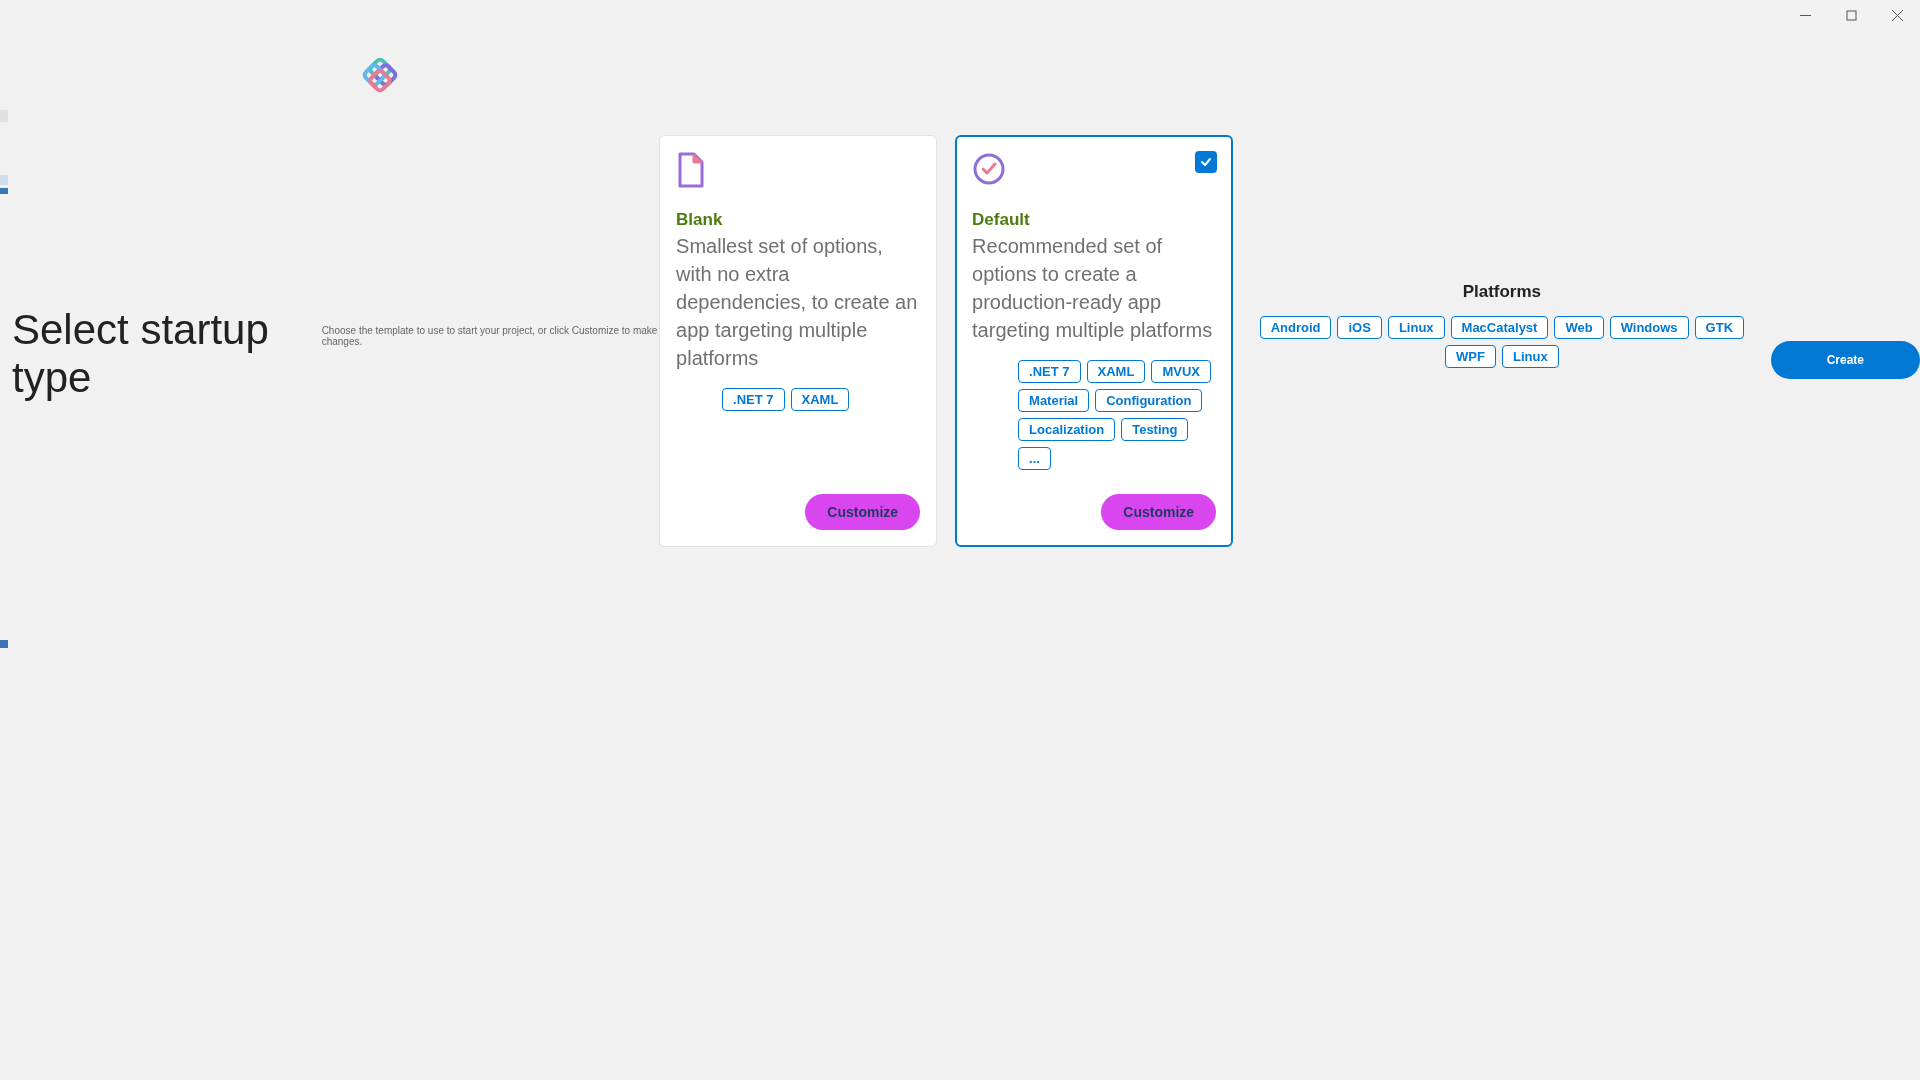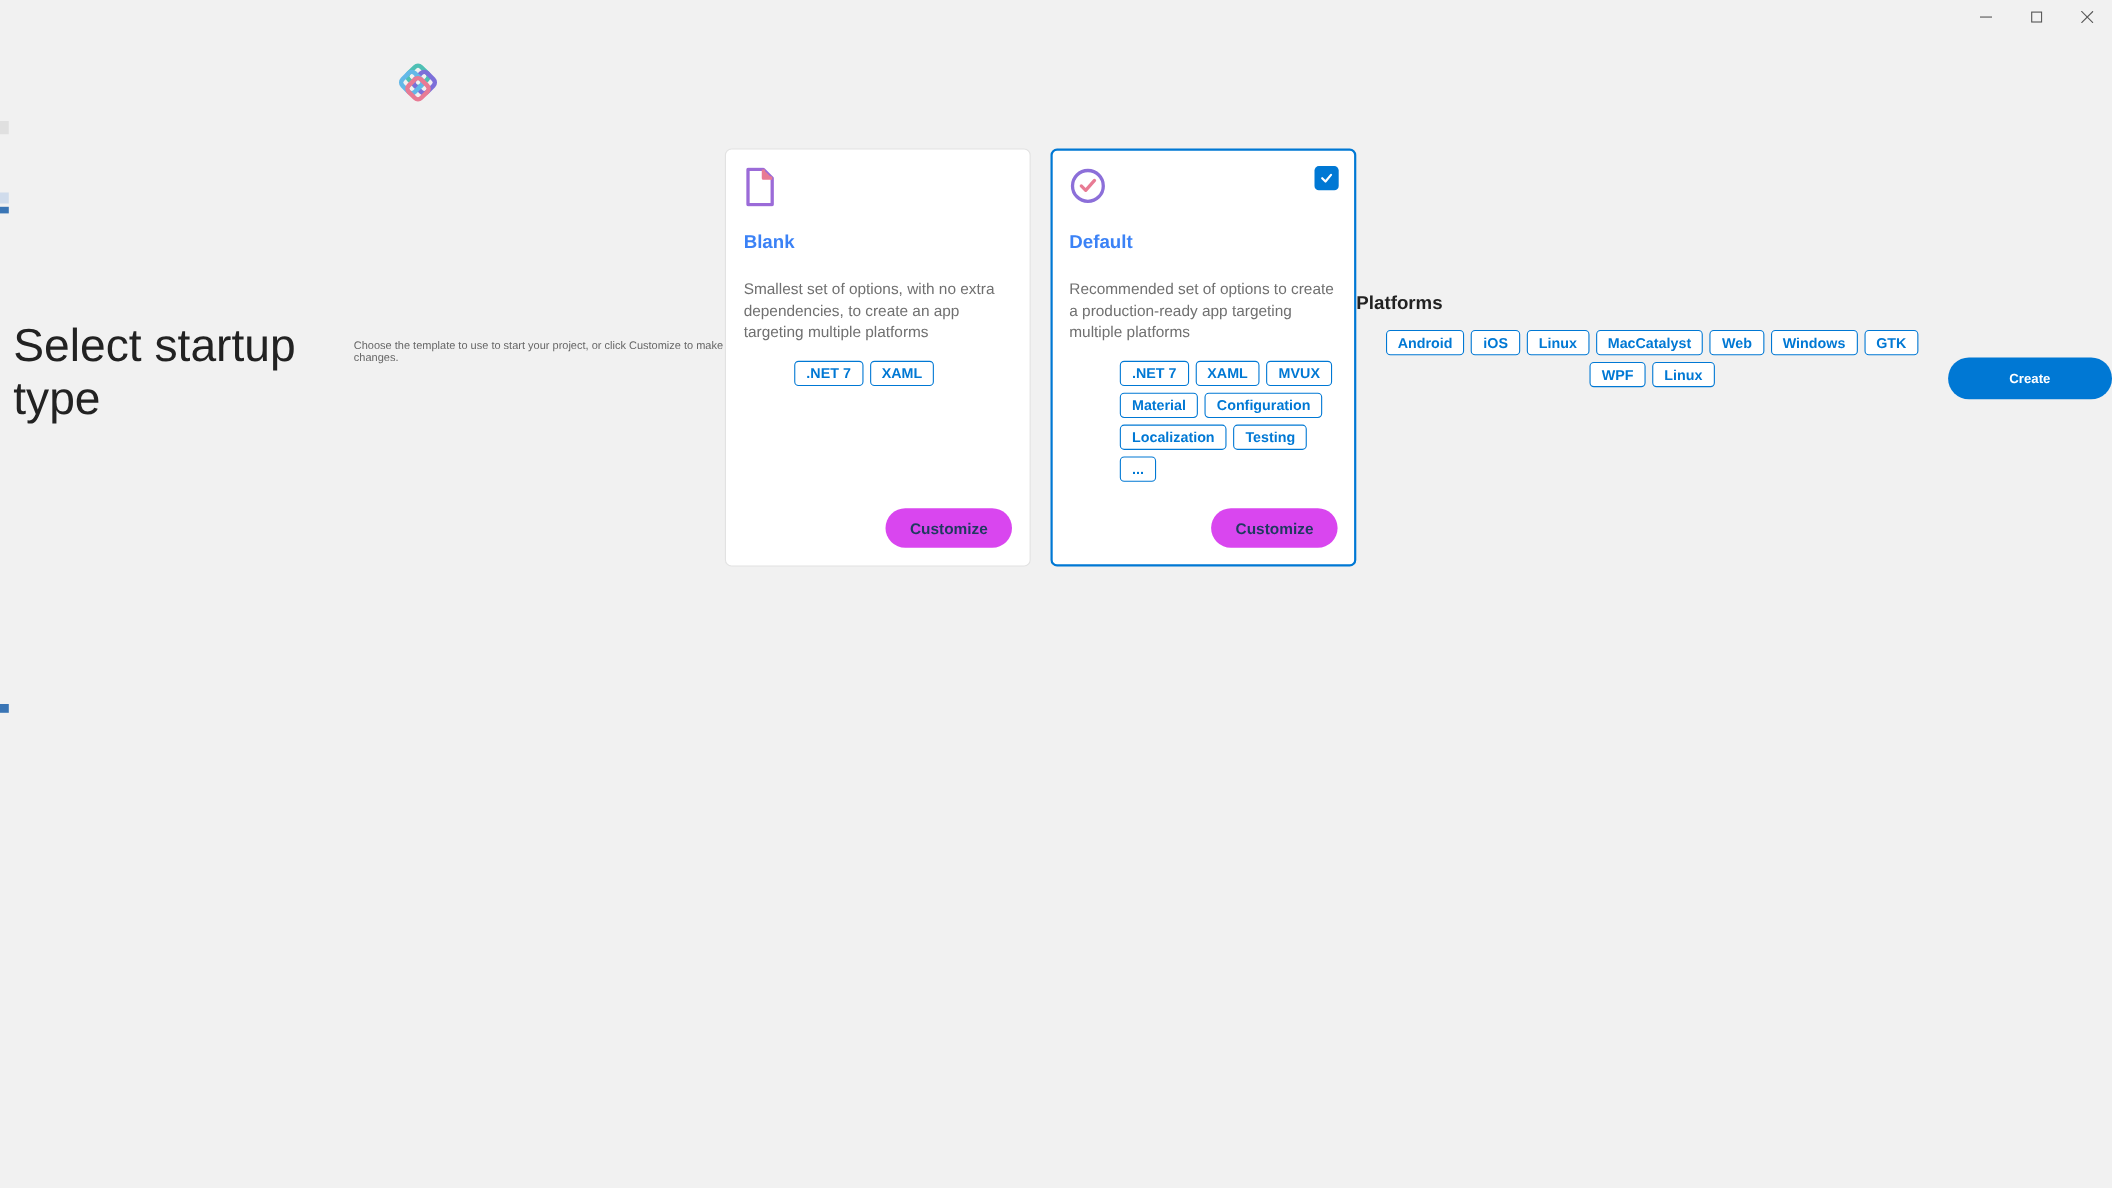--- a/index.html
+++ b/index.html
@@ -103,25 +103,25 @@
       height: 22px;
       background: #0078d4;
       border-radius: 4px;
       display: flex;
       align-items: center;
       justify-content: center;
     }
     .card-title {
       font-size: 17px;
       font-weight: 600;
-      color: #3b82f6;
-      margin-bottom: 23px;
+      color: #4d7c0f;
+      margin-bottom: 2px;
     }
     .card-desc {
-      font-size: 14px;
+      font-size: 20px;
       color: #707070;
       line-height: 1.4;
       margin-bottom: 16px;
     }
     .tags {
       display: flex;
       flex-wrap: wrap;
       gap: 6px;
       margin-bottom: auto;
       padding-left: 46px;
@@ -144,21 +144,21 @@
       padding: 10px 22px;
       font-size: 14px;
       font-weight: 600;
       color: #1e3a5f;
       cursor: pointer;
       margin-top: 24px;
     }
     .platforms-section {
       display: flex;
       flex-direction: column;
-      align-items: flex-start;
+      align-items: center;
       margin-bottom: 70px;
     }
     .platforms-title {
       font-size: 17px;
       font-weight: 600;
       color: #222;
       margin-bottom: 14px;
     }
     .platforms-tags {
       display: flex;

